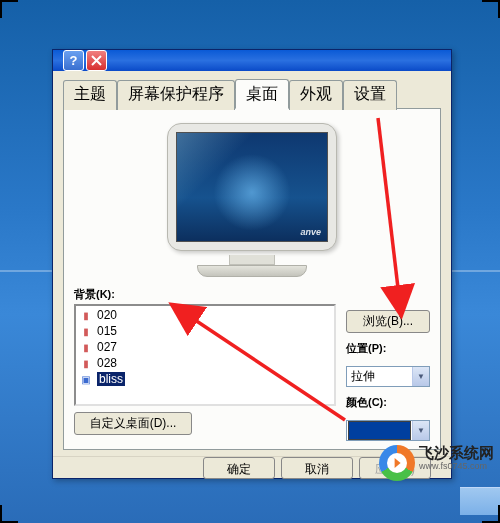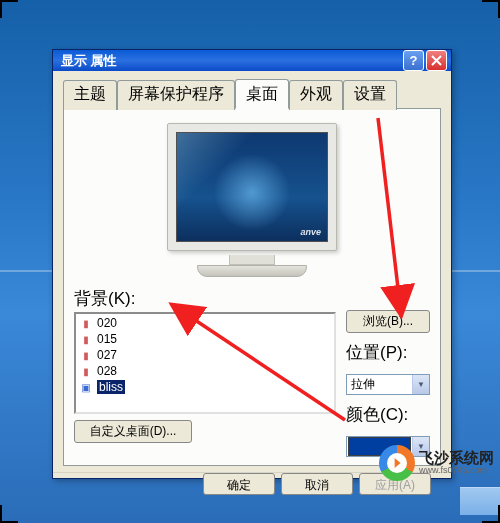--- a/index.html
+++ b/index.html
@@ -101,21 +101,21 @@
   .monitor-wrap {
     display: flex; justify-content: center;
     margin-top: 4px; margin-bottom: 10px;
   }
   .monitor {
     width: 170px;
   }
   .mon-bezel {
     background: #e8e8e4;
     border: 1px solid #b8b8b0;
-    border-radius: 2px;
+    border-radius: 14px;
     padding: 8px;
     box-shadow: 2px 2px 4px rgba(0,0,0,0.2);
   }
   .mon-screen {
     width: 100%; height: 110px;
     background:
       radial-gradient(circle at 50% 55%, rgba(120,200,255,0.6) 0%, rgba(20,60,120,0) 40%),
       linear-gradient(135deg, rgba(180,240,255,0.3) 0%, rgba(0,0,0,0) 30%),
       linear-gradient(#0e3870 0%, #16528e 60%, #0c2f5e 100%);
     border: 1px solid #505050;
@@ -139,21 +139,21 @@
     background: linear-gradient(#e4e4dc, #c4c4bc);
     border: 1px solid #b0b0a8;
     border-radius: 0 0 10px 10px;
   }
   
   .bg-section {
     display: flex;
     gap: 10px;
   }
   .bg-left { flex: 1; display: flex; flex-direction: column; }
-  .lbl { font-size: 17px; margin-bottom: 2px; }
+  .lbl { font-size: 11px; margin-bottom: 2px; font-weight: bold; }
   .listbox {
     height: 102px;
     background: #fff;
     border: 2px inset #e0e0e0;
     overflow-y: auto;
     padding: 1px;
   }
   .li {
     display: flex; align-items: center;
     padding: 0 2px;
@@ -231,21 +231,21 @@
     pointer-events: none;
     z-index: 50;
   }
   .crop {
     position: absolute; background: #000;
   }
   
   .watermark {
     position: absolute;
     right: 6px; bottom: 42px;
-    display: flex; align-items: center;
+    display: flex; align-items: flex-start;
     gap: 4px;
     z-index: 60;
   }
   .wm-badge {
     width: 36px; height: 36px;
     border-radius: 50%;
     background: conic-gradient(#f07828 0 120deg, #48c048 120deg 240deg, #3888e8 240deg 360deg);
     position: relative;
   }
   .wm-badge::after {
@@ -266,21 +266,20 @@
   .wm-url { font-size: 9px; color: #666; }
 </style>
 </head>
 <body>
 
 <div class="horizon"></div>
 <div class="far-taskbar"></div>
 
 <div class="dialog">
   <div class="titlebar">
-    <span class="title">显示 属性</span>
     <div class="tbtn help">?</div>
     <div class="tbtn close">
       <svg width="11" height="11" viewBox="0 0 11 11">
         <path d="M1 1 L10 10 M10 1 L1 10" stroke="#fff" stroke-width="2"></path>
       </svg>
     </div>
   </div>
 
   <div class="client">
     <div class="tabstrip">

